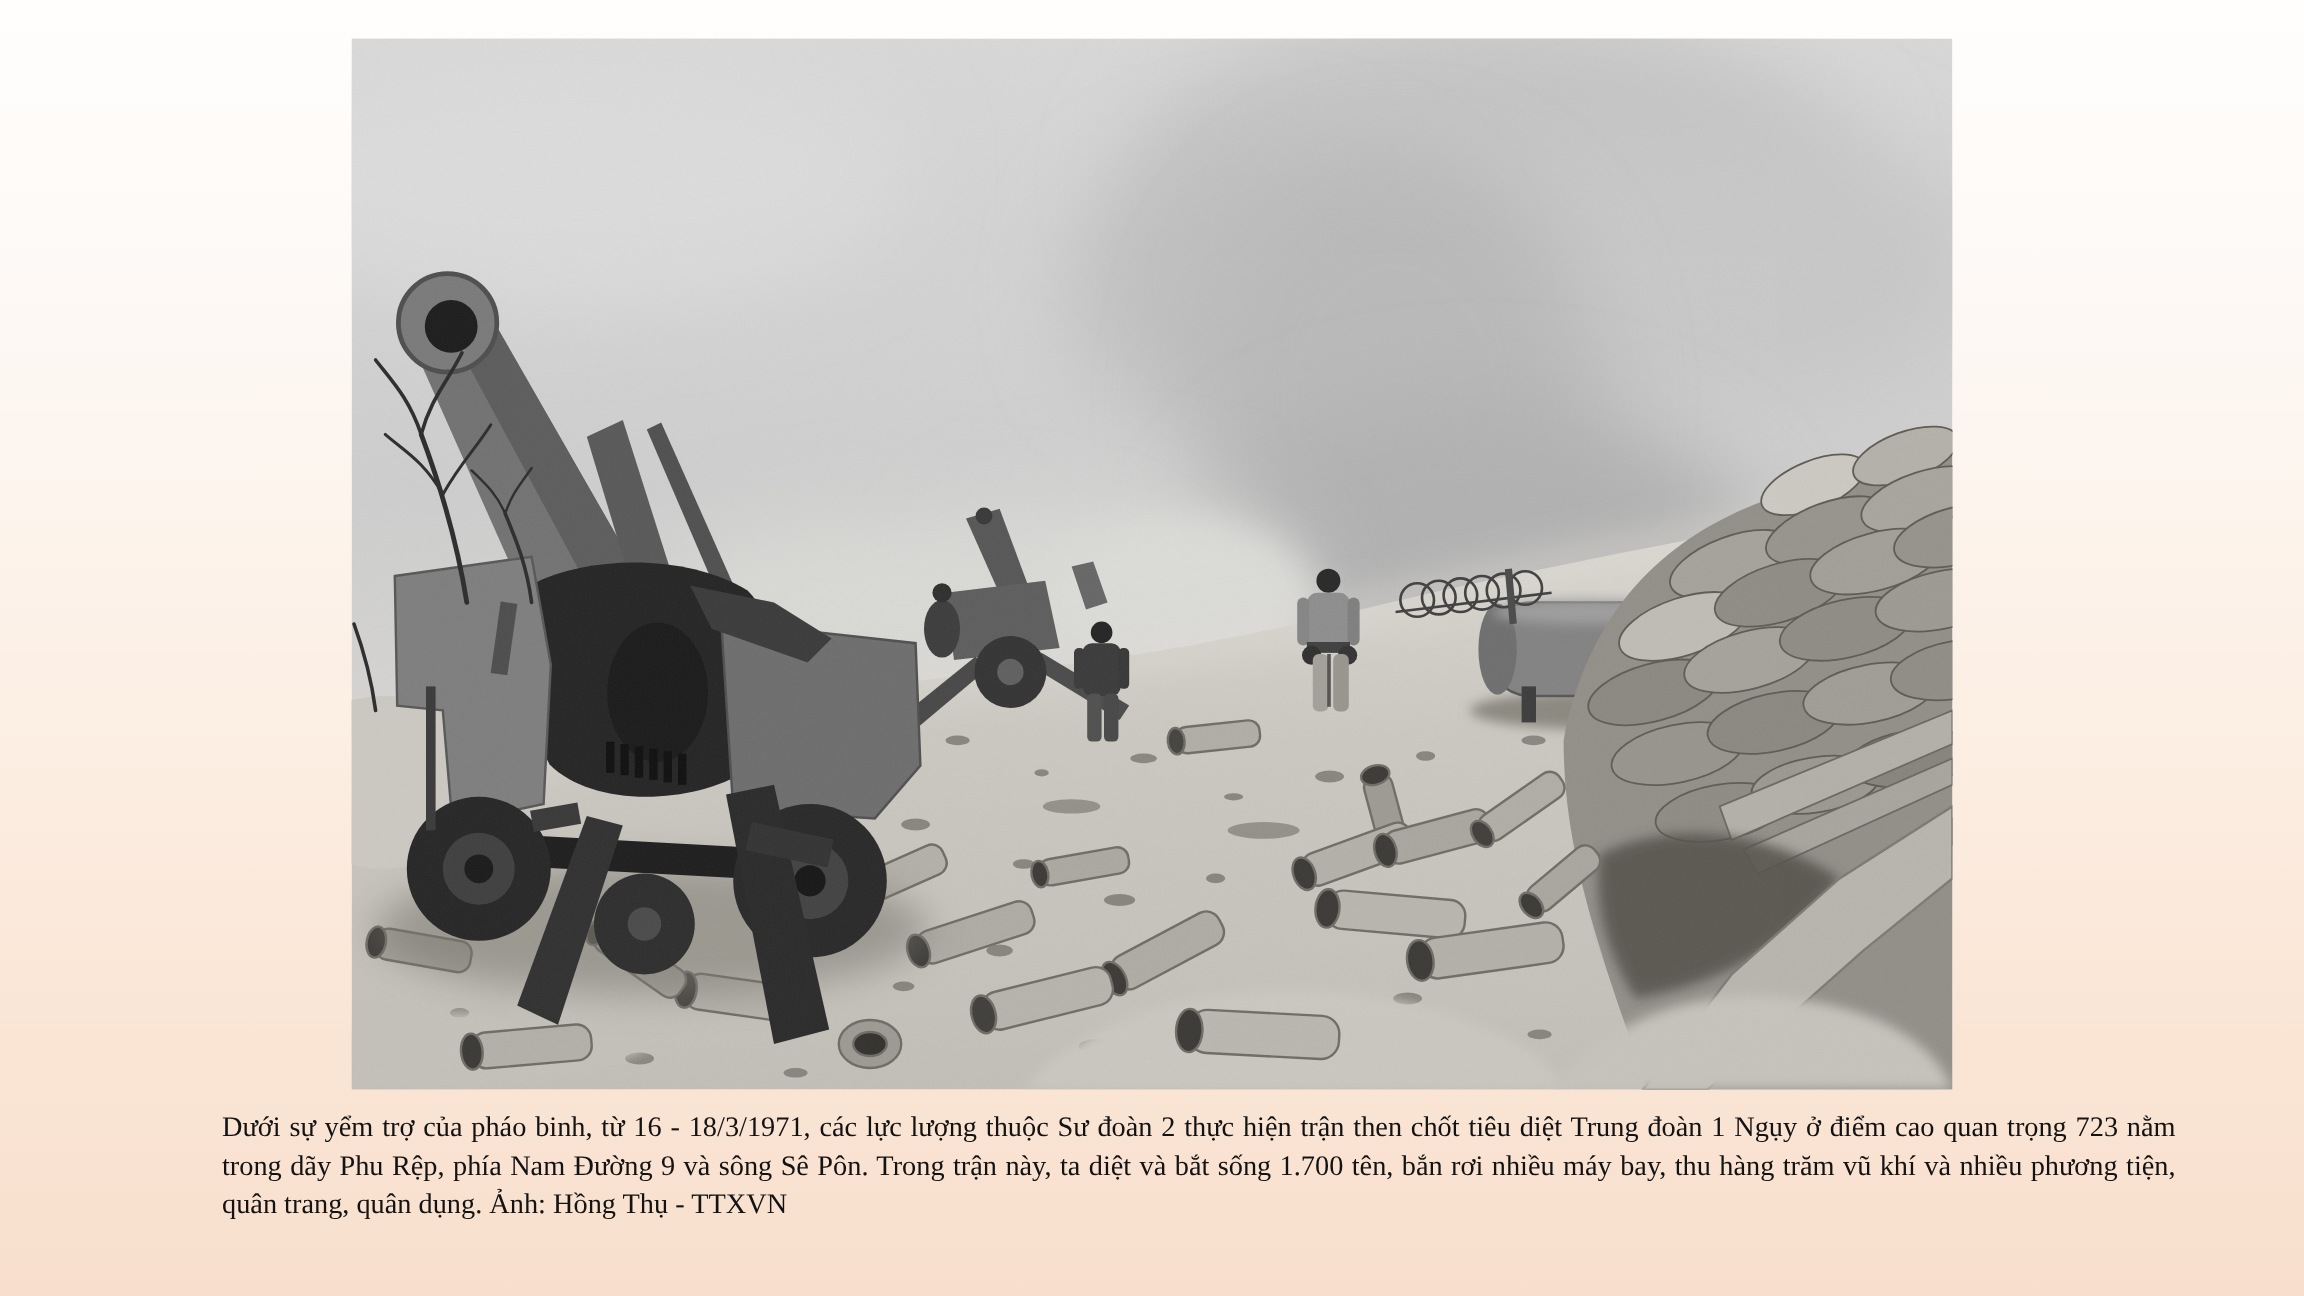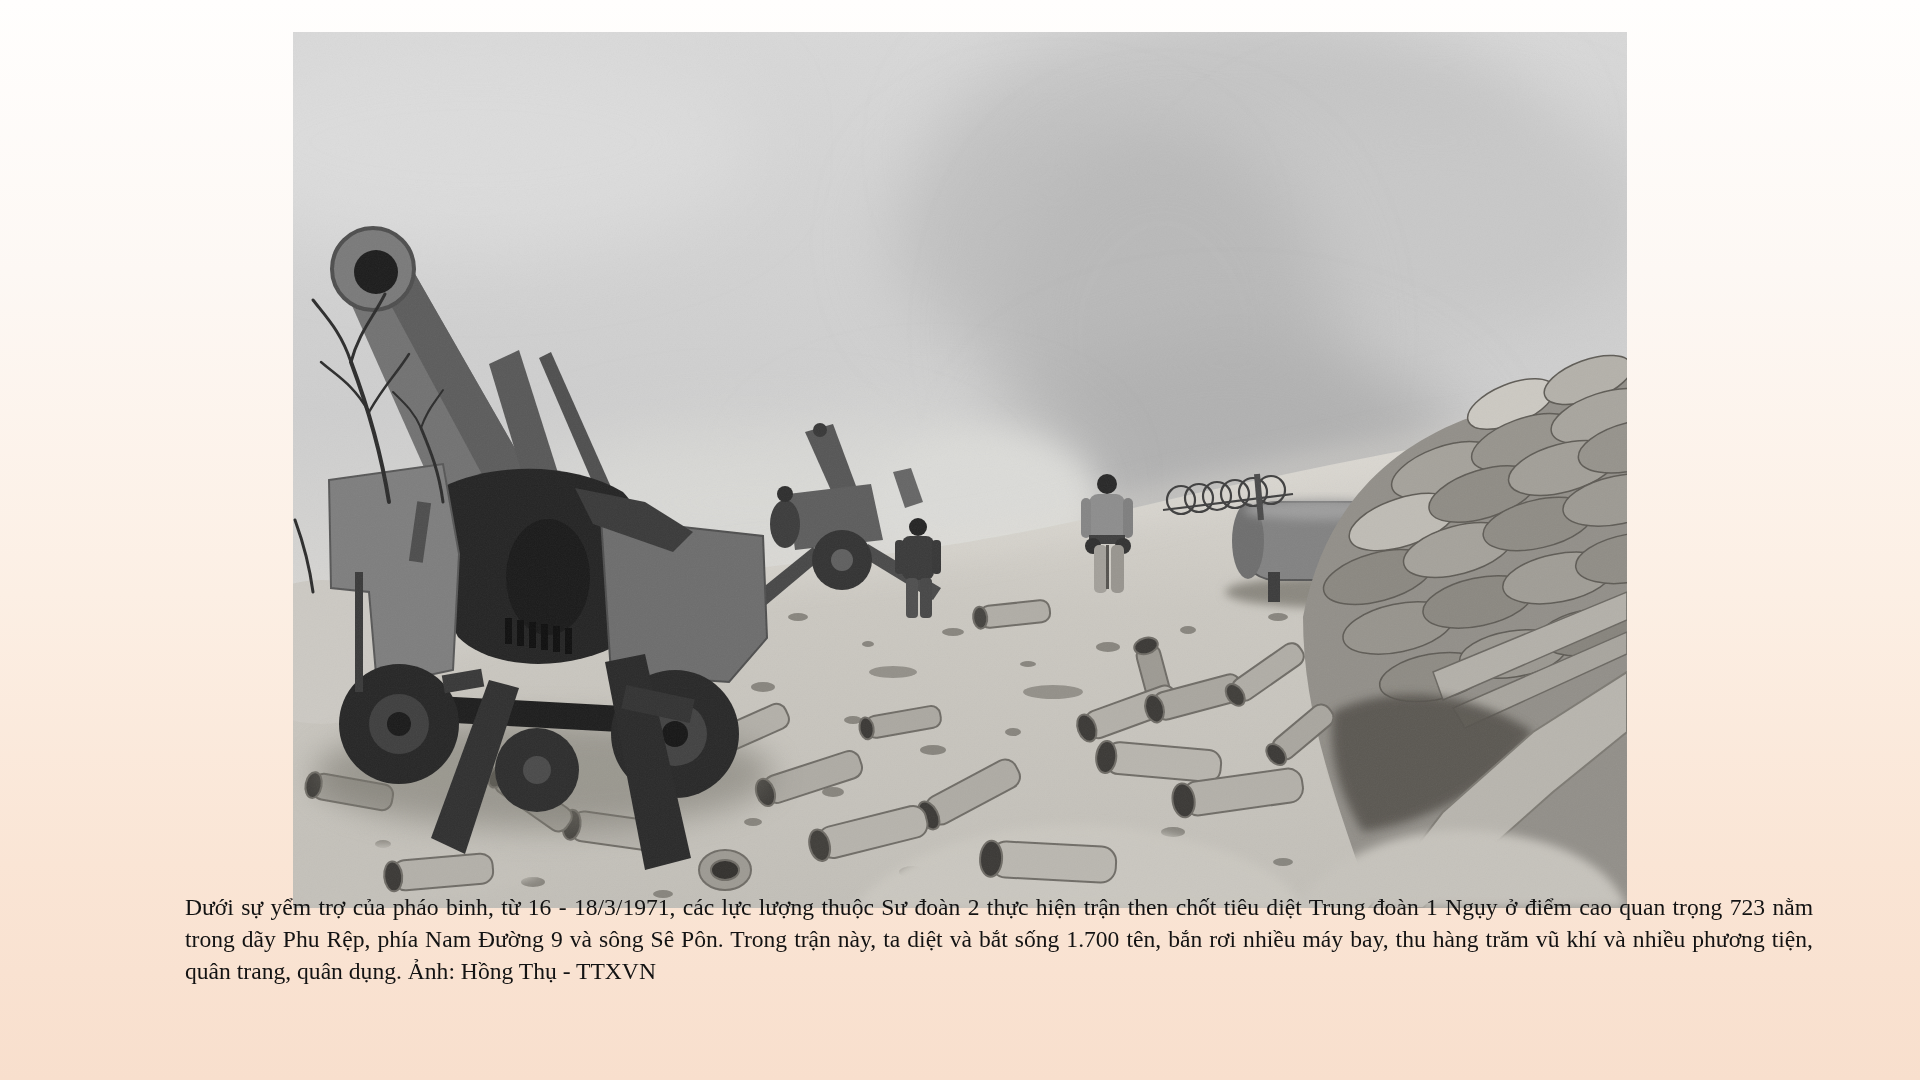--- a/index.html
+++ b/index.html
@@ -8,21 +8,21 @@
     width:1920px;height:1080px;
     overflow:hidden;
     background:linear-gradient(180deg,#fffefd 0%,#fdf8f4 25%,#fcefe4 55%,#fae5d5 80%,#f8dfcd 100%);
     font-family:"Liberation Serif","DejaVu Serif",serif;
   }
   .photo-frame{
     position:absolute;left:293px;top:32px;width:1334px;height:876px;
   }
   .photo-frame svg{display:block;width:100%;height:100%;}
   .caption{
-    position:absolute;left:185px;top:891px;width:1628px;
+    position:absolute;left:185px;top:924px;width:1628px;
     font-size:23.6px;line-height:32px;color:#131313;
     text-align:justify;margin:0;
   }
 </style>
 </head>
 <body>
 
 <div class="page">
 
   <div class="photo-frame" role="img" aria-label="Black-and-white war photograph: a destroyed howitzer in the left foreground, a smaller field gun and two soldiers walking up a shell-littered slope, a toppled cylindrical tank, sandbag bunker wall with barbed wire on the right, and a tall column of smoke rising into a grey sky">

